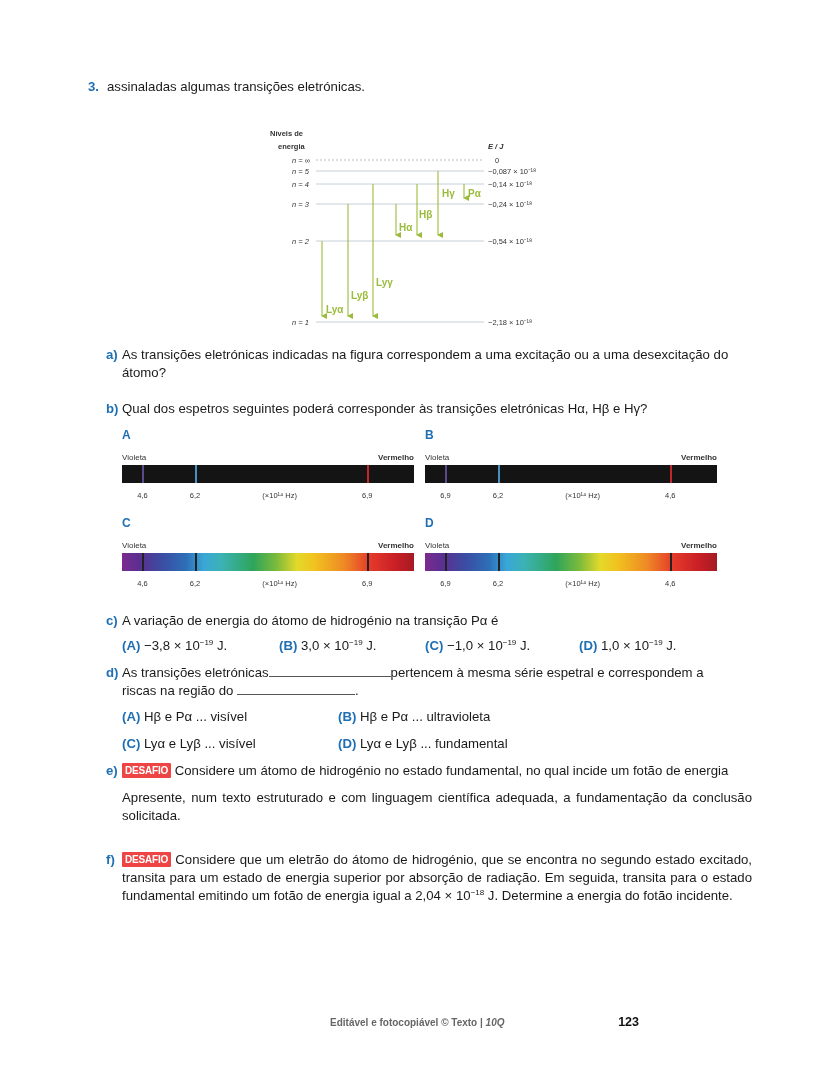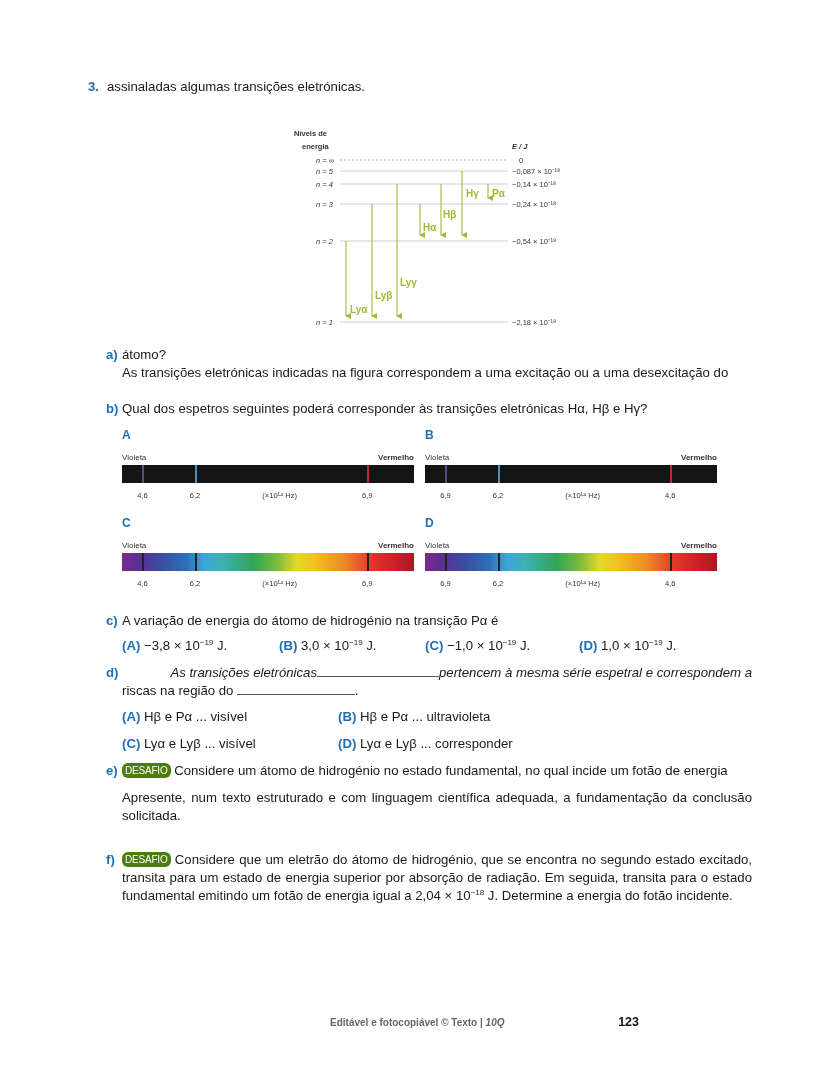--- a/index.html
+++ b/index.html
@@ -12,21 +12,21 @@
   .blue { color: #1f6fb4; font-weight: bold; }
   .just { text-align: justify; }
   sup { font-size: 8px; vertical-align: 5px; line-height: 0; }
 
   
   #q3 { left: 88px; top: 78px; width: 660px; }
   #q3 .num { position: absolute; left: 0; top: 0; }
   #q3 .body { margin-left: 19px; }
 
   
-  #diagram { left: 286px; top: 125px; width: 290px; height: 205px; text-decoration: underline; }
+  #diagram { left: 262px; top: 125px; width: 290px; height: 205px; text-decoration: underline; }
   #diagram svg { width: 290px; height: 205px; display: block; }
   .dlabel { font-family: "Liberation Sans", sans-serif; font-size: 7.5px; fill: #333; }
   .dlabel-b { font-family: "Liberation Sans", sans-serif; font-size: 7.5px; fill: #333; font-weight: bold; }
   .tlabel { font-family: "Liberation Sans", sans-serif; font-size: 10px; fill: #9bbb3a; font-weight: bold; }
 
   .item { position: absolute; left: 106px; width: 646px; }
   .item .lbl { position: absolute; left: 0; top: 0; }
   .item .body { margin-left: 16px; }
 
   
@@ -43,22 +43,22 @@
       #ee8a25 76%, #e43a2a 85%, #c81e26 94%, #a51b22 100%);
   }
   .spec .line { position: absolute; top: 0; width: 2px; height: 18px; }
   .spec .tick { position: absolute; top: 63px; font-size: 7.5px; color: #333; transform: translateX(-50%); white-space: nowrap; }
 
   .opts { position: absolute; font-size: 13.2px; line-height: 18px; }
 
   .blank { display: inline-block; border-bottom: 1px solid #555; height: 12px; vertical-align: baseline; }
 
   .badge {
-    display: inline-block; background: #4d7c0f; color: #fff; font-weight: normal;
-    font-size: 10px; line-height: 13px; padding: 1px 3px; border-radius: 6px;
+    display: inline-block; background: #ef4444; color: #fff; font-weight: bold;
+    font-size: 10px; line-height: 13px; padding: 1px 3px; border-radius: 1px;
     vertical-align: 1px; letter-spacing: -0.2px;
   }
 
   #footer { left: 0; top: 1015px; width: 716px; height: 16px; font-size: 10px; color: #666; }
   #footer .center { position: absolute; left: 330px; top: 2px; font-weight: bold; }
   #footer .center i { font-weight: bold; }
   #footer .pagenum { position: absolute; right: 77px; top: 0; font-size: 12.5px; color: #111; font-weight: bold; }
 </style>
 </head>
 <body>
@@ -115,22 +115,22 @@
         <text class="tlabel" x="180" y="72">Hγ</text>
         <line x1="202" x2="202" y1="59" y2="73" stroke="#9bbb3a" stroke-width="1.1" marker-end="url(#arrowhead)"></line>
         <text class="tlabel" x="206" y="72">Pα</text>
       </g>
   </svg>
 </div>
 
 <div class="item txt" style="top:346px;">
   <span class="lbl blue">a)</span>
   <div class="body">
+    <div>As transições eletrónicas indicadas na figura correspondem a uma excitação ou a uma desexcitação do</div>
     <div>átomo?</div>
-    <div>As transições eletrónicas indicadas na figura correspondem a uma excitação ou a uma desexcitação do</div>
   </div>
 </div>
 
 <div class="item txt" style="top:400px;">
   <span class="lbl blue">b)</span>
   <div class="body">Qual dos espetros seguintes poderá corresponder às transições eletrónicas Hα, Hβ e Hγ?</div>
 </div>
 
 <div class="spec" id="spec-0" style="left:122px; top:428px;">
     <div class="letter">A</div>
@@ -202,42 +202,42 @@
 <div class="opts" style="left:425px; top:637px;">
   <span class="blue">(C)</span> <span>−1,0 × 10</span><sup>−19</sup><span> J.</span>
 </div>
 <div class="opts" style="left:579px; top:637px;">
   <span class="blue">(D)</span> <span>1,0 × 10</span><sup>−19</sup><span> J.</span>
 </div>
 
 <div class="item txt just" style="top:664px;">
   <span class="lbl blue">d)</span>
   <div class="body">
-    <div style="display:flex; justify-content:flex-end;font-style:italic;">
+    <div style="display:flex; justify-content:flex-start;">
       <span>As transições eletrónicas</span>
       <span class="blank" style="width:122px;"></span>
       <span>pertencem à mesma série espetral e correspondem a</span>
     </div>
     <div>
       <span>riscas na região do</span>
       <span class="blank" style="width:118px;"></span><span>.</span>
     </div>
   </div>
 </div>
 <div class="opts" style="left:122px; top:708px;">
   <span class="blue">(A)</span> <span>Hβ e Pα ... visível</span>
 </div>
 <div class="opts" style="left:338px; top:708px;">
   <span class="blue">(B)</span> <span>Hβ e Pα ... ultravioleta</span>
 </div>
 <div class="opts" style="left:122px; top:735px;">
   <span class="blue">(C)</span> <span>Lyα e Lyβ ... visível</span>
 </div>
 <div class="opts" style="left:338px; top:735px;">
-  <span class="blue">(D)</span> <span>Lyα e Lyβ ... corresponder</span>
+  <span class="blue">(D)</span> <span>Lyα e Lyβ ... fundamental</span>
 </div>
 
 <div class="item txt just" style="top:762px;">
   <span class="lbl blue">e)</span>
   <div class="body">
     <div><span class="badge">DESAFIO</span> <span>Considere um átomo de hidrogénio no estado fundamental, no qual incide um fotão de energia</span></div>
     <div style="margin-top:9px;">Apresente, num texto estruturado e com linguagem científica adequada, a fundamentação da conclusão solicitada.</div>
   </div>
 </div>
 

